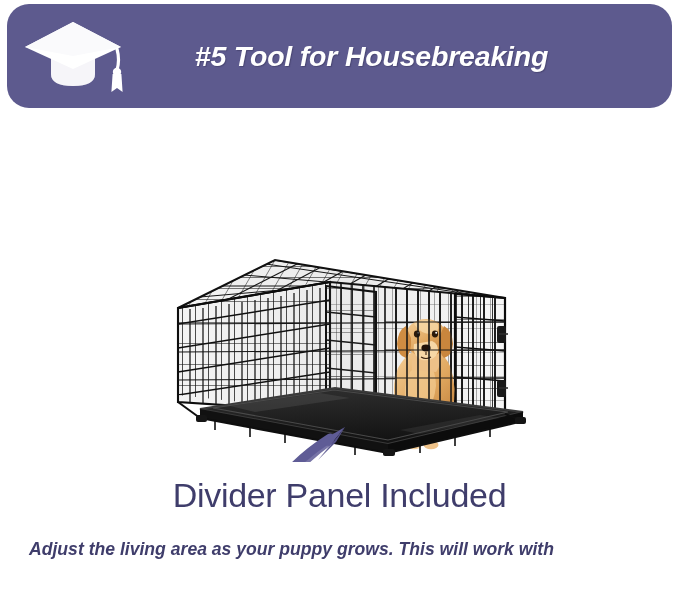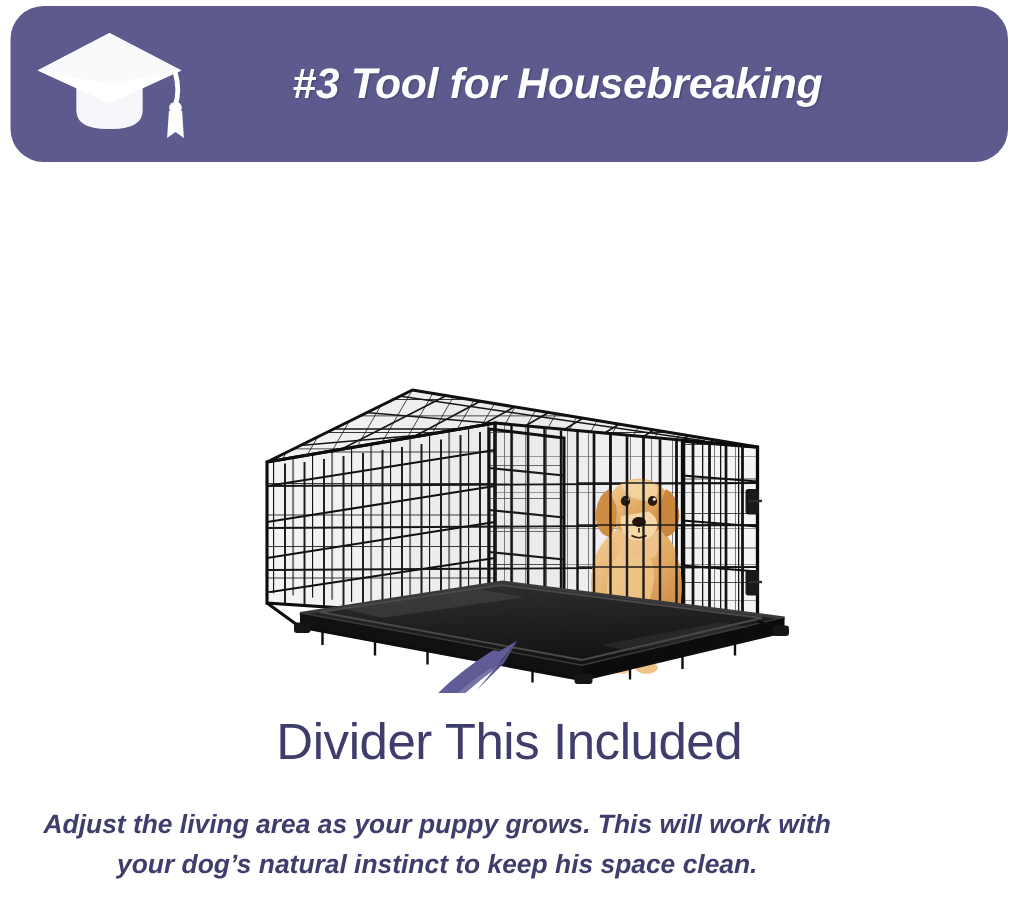--- a/index.html
+++ b/index.html
@@ -121,21 +121,21 @@
       <path d="M52 6 L100 31 L52 40 L4 31 Z" fill="#fafafc"></path>
 
       <path d="M96 33 Q99 44 96 54" stroke="#ffffff" stroke-width="3.2" fill="none" stroke-linecap="round"></path>
 
       <circle cx="96" cy="56" r="4.2" fill="#ffffff"></circle>
       <path d="M91.6 58 L90.4 76 L96 72 L101.6 76 L100.4 58 Z" fill="#ffffff"></path>
     </svg>
   </div>
 
   <div class="banner-text">
-    <span class="banner-line">#3 Tool for Housebreaking</span>
+    <span class="banner-line">#5 Tool for Housebreaking</span>
   </div>
 
 </div>
 
 <div class="photo">
   <svg class="crate-svg" viewBox="0 0 679 350">
     <defs>
 
       <pattern id="meshSide" width="13" height="21" patternUnits="userSpaceOnUse">
         <rect width="13" height="21" fill="none"></rect>
@@ -410,18 +410,17 @@
         <path d="M262 452 Q258 416 276 386 Q296 356 332 330" stroke="#5f5c96" stroke-width="4" fill="none" stroke-linecap="round" opacity="0.85"></path>
 
         <path d="M345 315 L316 332 L330 334 L318 348 Z" fill="#5f5c96"></path>
         <path d="M345 315 L330 334 L318 348 L336 330 Z" fill="#55528a"></path>
       </g>
 
     </g>
   </svg>
 </div>
 
-<div class="headline">Divider This Included</div>
+<div class="headline">Divider Panel Included</div>
 
 <div class="caption">
   <span class="caption-line">Adjust the living area as your puppy grows. This will work with</span>
-  <span class="caption-line">your dog’s natural instinct to keep his space clean.</span>
 </div>
 
 </body></html>

